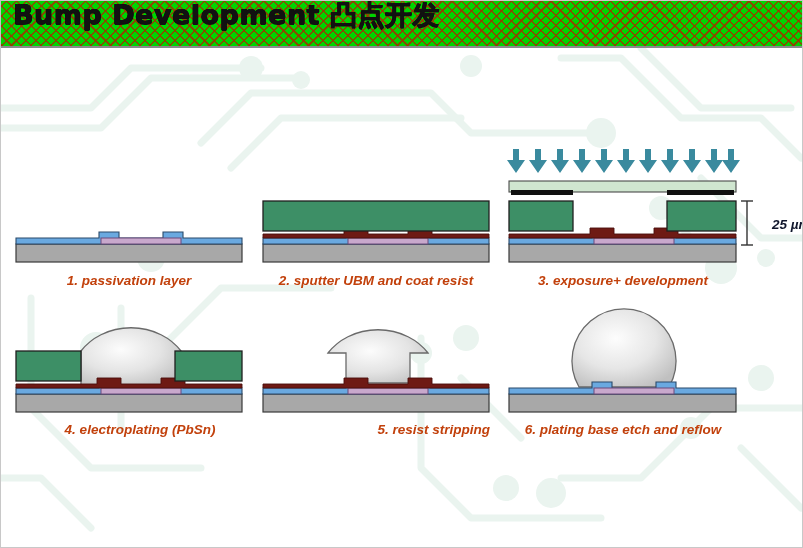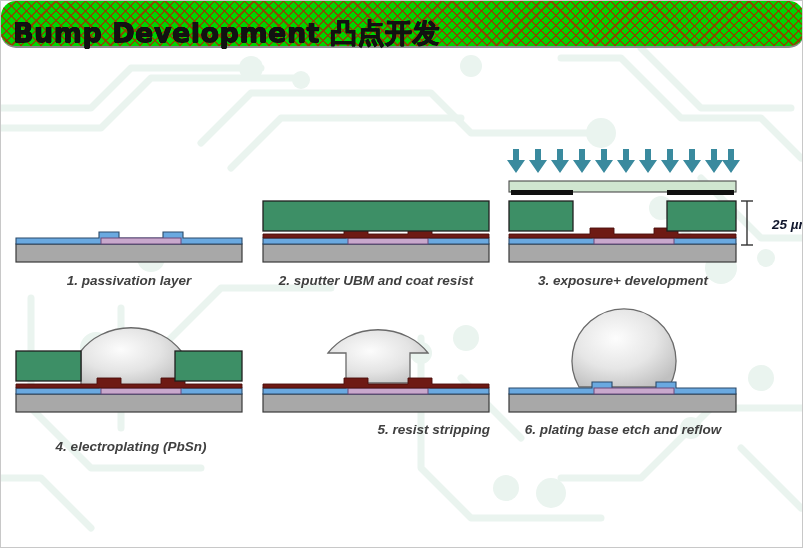--- a/index.html
+++ b/index.html
@@ -33,21 +33,21 @@
     background-color:#00d400;
     background-image:
       repeating-linear-gradient(45deg,
         rgba(150,60,0,.85) 0px, rgba(150,60,0,.85) 1.5px,
         rgba(0,0,0,0) 1.5px, rgba(0,0,0,0) 7px),
       repeating-linear-gradient(-45deg,
         rgba(150,60,0,.85) 0px, rgba(150,60,0,.85) 1.5px,
         rgba(0,0,0,0) 1.5px, rgba(0,0,0,0) 7px);
     border-bottom:2px solid #8a8a8a;
     box-sizing:border-box;
-    display:flex;align-items:flex-end;border-radius:15px;
+    display:flex;align-items:flex-start;
   }
   #title-text{
     font-family:"DejaVu Sans", sans-serif;
     font-weight:bold;
     font-size:27px;
     letter-spacing:.5px;
     color:#111111;
     padding-left:12px;
     line-height:1;
     white-space:nowrap;
@@ -65,21 +65,21 @@
     white-space:nowrap;
   }
 
   
   .panel{position:absolute;}
   .caption{
     position:absolute;
     font-family:"Liberation Sans", sans-serif;
     font-style:italic;font-weight:bold;
     font-size:13.5px;
-    color:#404040;
+    color:#c2410c;
     white-space:nowrap;
     text-align:center;
   }
   .dim-label{
     position:absolute;
     font-family:"Liberation Sans", sans-serif;
     font-style:italic;font-weight:bold;
     font-size:13.5px;
     color:#10162c;
     white-space:nowrap;
@@ -246,21 +246,21 @@
 
       <path d="M1 91 L1 85 L84 85 L84 79 L104 79 L104 85 L148 85 L148 79 L168 79 L168 85 L227 85 L227 91 Z" fill="#6aa9e0" stroke="#2a4a6a" stroke-width="1.1"></path>
       <rect x="86" y="85" width="80" height="6" fill="#c8a8cc" stroke="#6a4a7a" stroke-width="1"></rect>
 
       <path d="M1 85 L1 81 L82 81 L82 75 L106 75 L106 81 L146 81 L146 75 L170 75 L170 81 L227 81 L227 85 Z" fill="#6e1a14" stroke="#4a0f0c" stroke-width="0.9"></path>
 
       <rect x="1" y="48" width="65" height="30" fill="#3d8f66" stroke="#1f1f1f" stroke-width="1.3"></rect>
       <rect x="160" y="48" width="67" height="30" fill="#3d8f66" stroke="#1f1f1f" stroke-width="1.3"></rect>
     </svg>
   </div>
-  <div class="caption" style="left:16px;top:421px;width:228px;margin-top:17px;">4. electroplating (PbSn)</div>
+  <div class="caption" style="left:25px;top:421px;width:228px;">4. electroplating (PbSn)</div>
 
   <div class="panel" style="left:261px;top:302px;">
     <svg width="228" height="112" viewBox="0 0 228 112" xmlns="http://www.w3.org/2000/svg">
       <defs>
         <radialGradient id="bumpGrad5" cx="42%" cy="40%" r="72%">
           <stop offset="0%" stop-color="#fcfcfc"></stop>
           <stop offset="55%" stop-color="#e4e4e4"></stop>
           <stop offset="100%" stop-color="#c2c2c2"></stop>
         </radialGradient>
       </defs>

